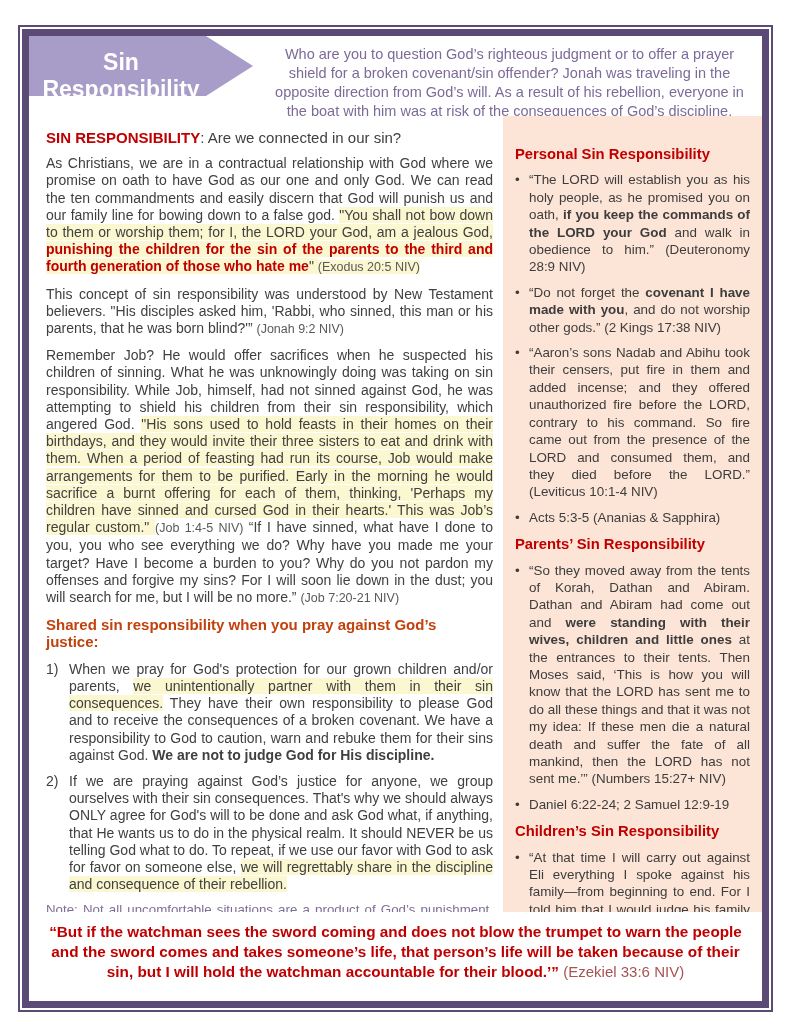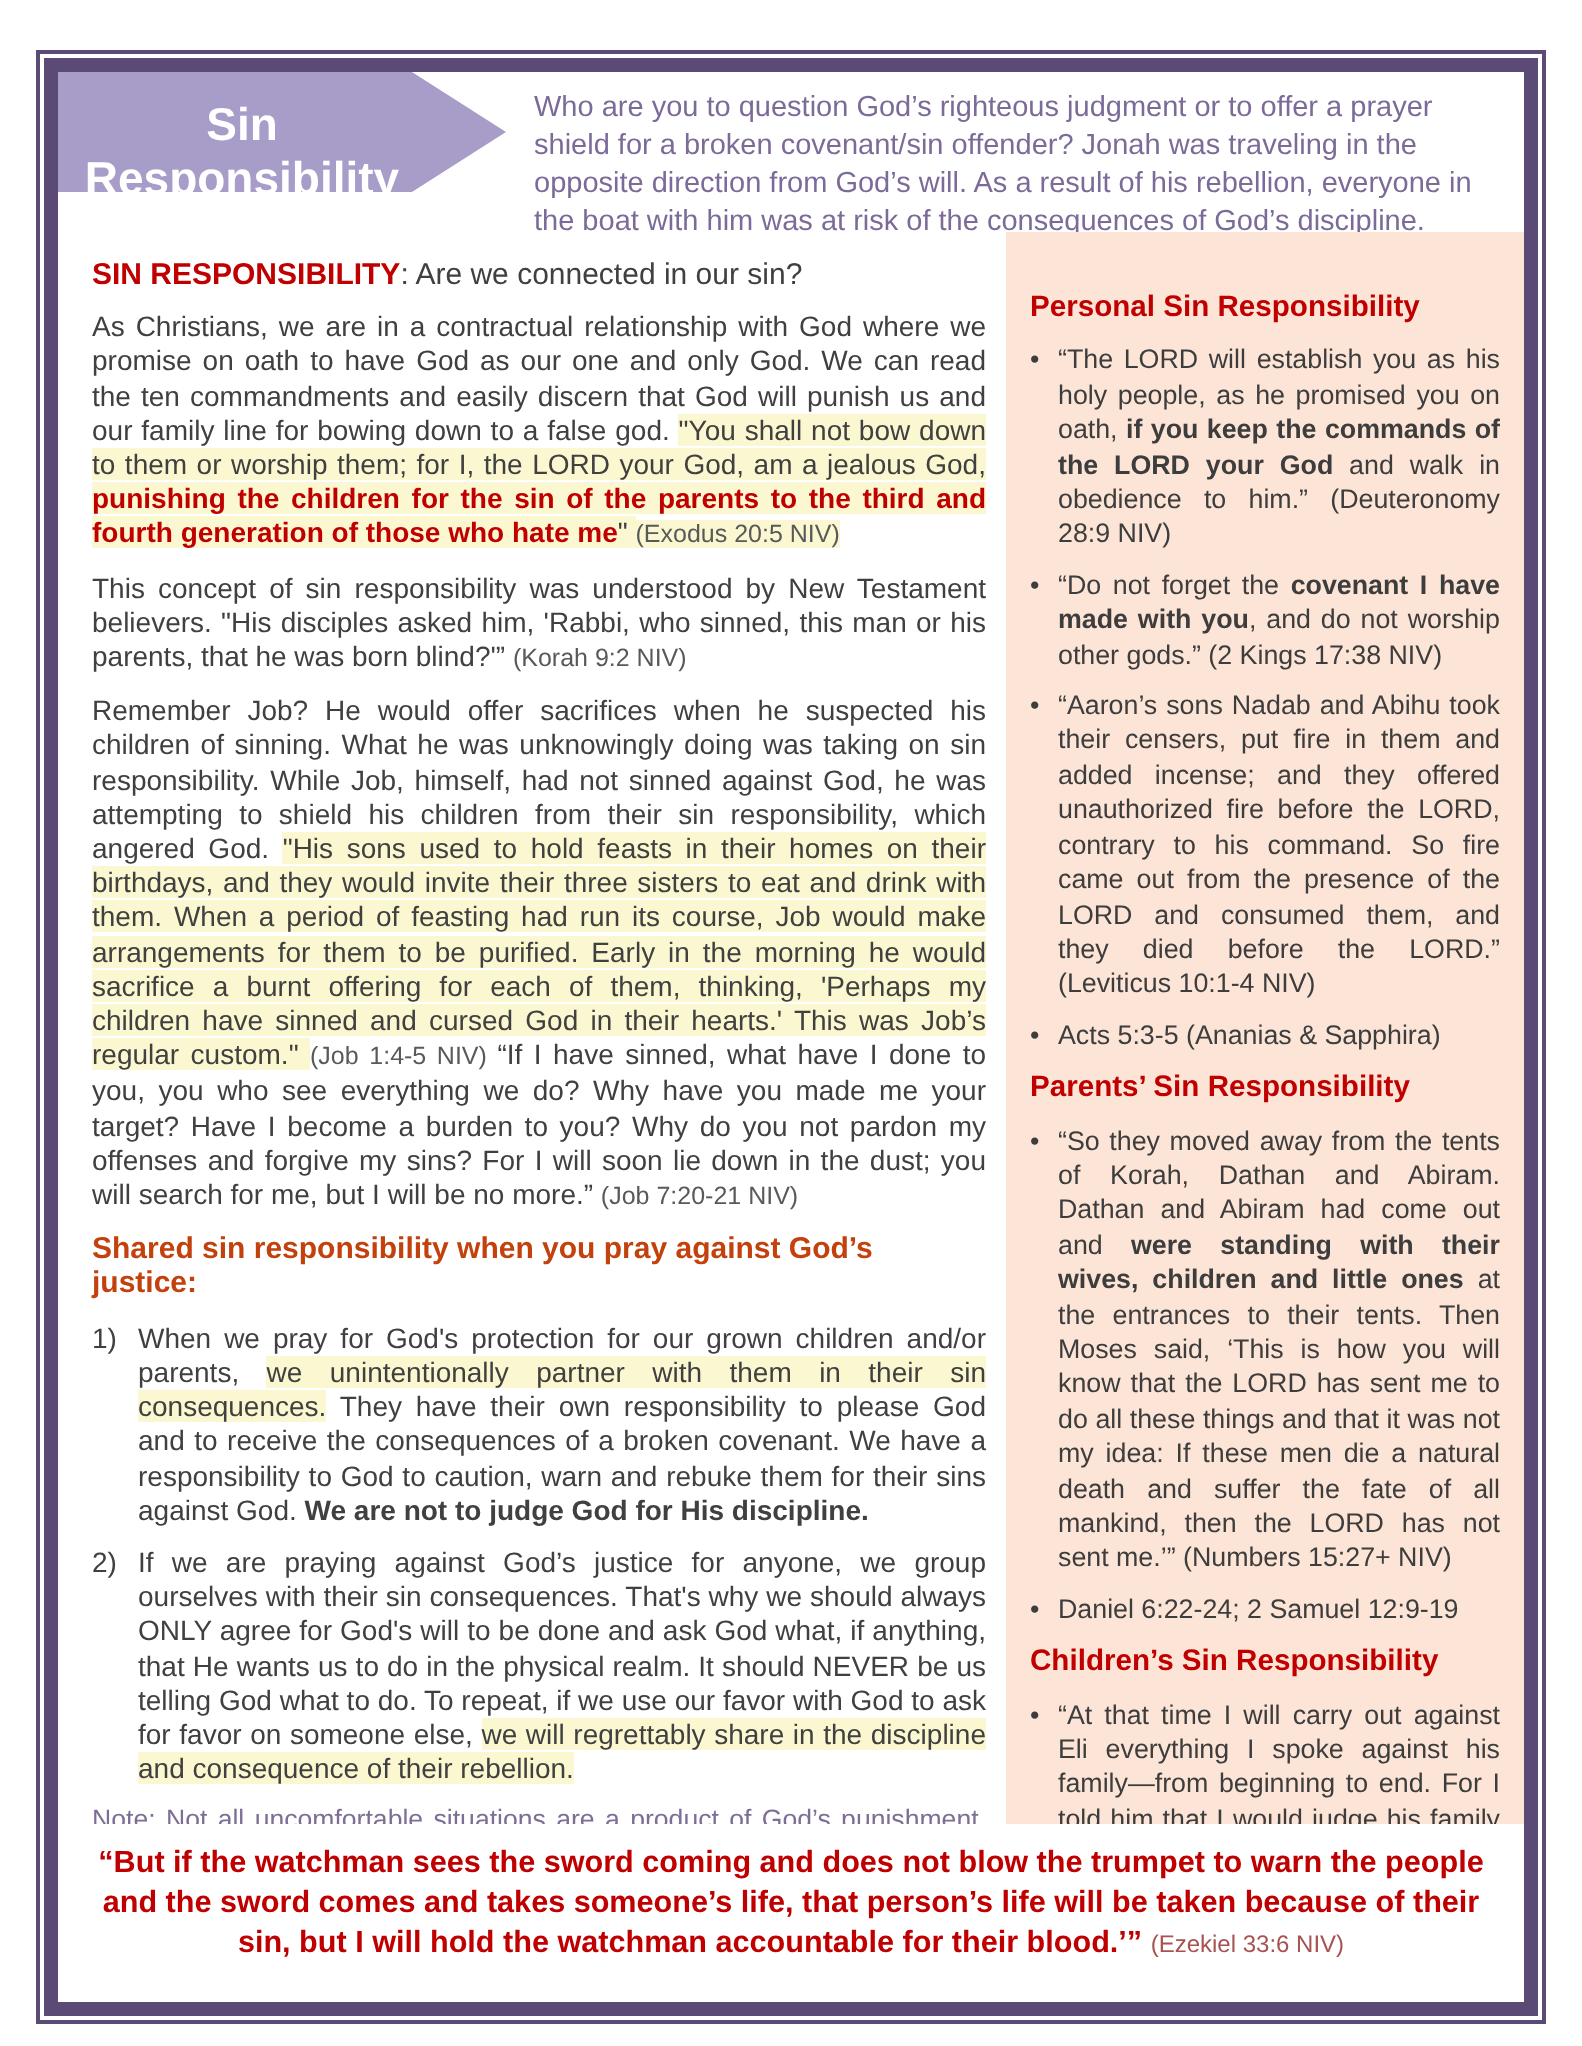--- a/index.html
+++ b/index.html
@@ -10,21 +10,21 @@
                  border:2px solid #5b4a76; padding:2px; background:#fff; }
   .frame-inner { width:100%; height:100%; border:7px solid #5b4a76; background:#fff;
                  overflow:hidden; }
 
   
   .header-row { display:flex; height:80px; }
   .title-arrow { flex:none; width:224px; height:60px; background:#a89cc8;
                  clip-path:polygon(0 0, 79% 0, 100% 50%, 79% 100%, 0 100%);
                  color:#ffffff; font-weight:bold; font-size:23px; line-height:27px;
                  text-align:center; padding:13px 46px 0 6px; }
-  .header-quote { flex:1; text-align:left; color:#7c6b99; font-size:14.5px;
+  .header-quote { flex:1; text-align:center; color:#7c6b99; font-size:14.5px;
                   line-height:19px; padding:9px 10px 0 14px; }
 
   
   .columns { display:flex; height:796px; overflow:hidden; }
   .main-col { flex:1; padding:13px 10px 0 17px; color:#404040; font-size:14px;
               line-height:17.2px; text-align:justify; overflow:hidden; }
   .main-col p { margin-bottom:9px; }
   .intro-line { font-size:15px; margin-bottom:10px; }
   .seg-red-bold { color:#c00000; font-weight:bold; }
   .seg-bold { font-weight:bold; }
@@ -47,42 +47,42 @@
                 margin:10px 0 8px; }
   .sb-heading.first { margin-top:20px; }
   .sb-bullet { display:flex; margin-bottom:8px; }
   .sb-bullet .marker { flex:none; width:14px; }
   .sb-bullet .marker::before { content:"\2022"; }
   .sb-text { flex:1; }
 
   
   .footer-quote { margin:10px 18px 0; text-align:center; color:#c00000;
                   font-weight:bold; font-size:15.3px; line-height:20px; }
-  .fq-cite { font-weight:normal; font-size:12px; color:#a85252; }
+  .fq-cite { font-weight:normal; font-size:15px; color:#a85252; }
 </style>
 </head>
 <body>
 
 <div class="frame-outer">
   <div class="frame-inner">
 
     <div class="header-row">
       <div class="title-arrow">
         <div>Sin</div>
         <div>Responsibility</div>
       </div>
       <div class="header-quote">Who are you to question God’s righteous judgment or to offer a prayer shield for a broken covenant/sin offender? Jonah was traveling in the opposite direction from God’s will. As a result of his rebellion, everyone in the boat with him was at risk of the consequences of God’s discipline.</div>
     </div>
 
     <div class="columns">
 
       <div class="main-col">
         <p class="intro-line"><span class="seg-red-bold">SIN RESPONSIBILITY</span><span>: Are we connected in our sin?</span></p>
         <p><span>As Christians, we are in a contractual relationship with God where we promise on oath to have God as our one and only God. We can read the ten commandments and easily discern that God will punish us and our family line for bowing down to a false god. </span><span class="seg-highlight">"You shall not bow down to them or worship them; for I, the LORD your God, am a jealous God, </span><span class="seg-highlight-red-bold">punishing the children for the sin of the parents to the third and fourth generation of those who hate me</span><span class="seg-highlight">" </span><span class="seg-highlight-cite">(Exodus 20:5 NIV)</span></p>
-        <p><span>This concept of sin responsibility was understood by New Testament believers. "His disciples asked him, 'Rabbi, who sinned, this man or his parents, that he was born blind?'” </span><span class="seg-cite">(Korah 9:2 NIV)</span></p>
+        <p><span>This concept of sin responsibility was understood by New Testament believers. "His disciples asked him, 'Rabbi, who sinned, this man or his parents, that he was born blind?'” </span><span class="seg-cite">(Jonah 9:2 NIV)</span></p>
         <p><span>Remember Job? He would offer sacrifices when he suspected his children of sinning. What he was unknowingly doing was taking on sin responsibility. While Job, himself, had not sinned against God, he was attempting to shield his children from their sin responsibility, which angered God. </span><span class="seg-highlight">"His sons used to hold feasts in their homes on their birthdays, and they would invite their three sisters to eat and drink with them. When a period of feasting had run its course, Job would make arrangements for them to be purified. Early in the morning he would sacrifice a burnt offering for each of them, thinking, 'Perhaps my children have sinned and cursed God in their hearts.' This was Job’s regular custom." </span><span class="seg-cite">(Job 1:4-5 NIV) </span><span>“If I have sinned, what have I done to you, you who see everything we do? Why have you made me your target? Have I become a burden to you? Why do you not pardon my offenses and forgive my sins? For I will soon lie down in the dust; you will search for me, but I will be no more.” </span><span class="seg-cite">(Job 7:20-21 NIV)</span></p>
         <div class="shared-heading">Shared sin responsibility when you pray against God’s justice:</div>
 
         <div class="num-item">
           <span class="num">1)</span>
           <div class="num-text"><span>When we pray for God's protection for our grown children and/or parents, </span><span class="seg-highlight">we unintentionally partner with them in their sin consequences.</span><span> They have their own responsibility to please God and to receive the consequences of a broken covenant. We have a responsibility to God to caution, warn and rebuke them for their sins against God.  </span><span class="seg-bold">We are not to judge God for His discipline.</span></div>
         </div>
         <div class="num-item">
           <span class="num">2)</span>
           <div class="num-text"><span>If we are praying against God’s justice for anyone, we group ourselves with their sin consequences. That's why we should always ONLY agree for God's will to be done and ask God what, if anything, that He wants us to do in the physical realm. It should NEVER be us telling God what to do. To repeat, if we use our favor with God to ask for favor on someone else, </span><span class="seg-highlight">we will regrettably share in the discipline and consequence of their rebellion.</span></div>

